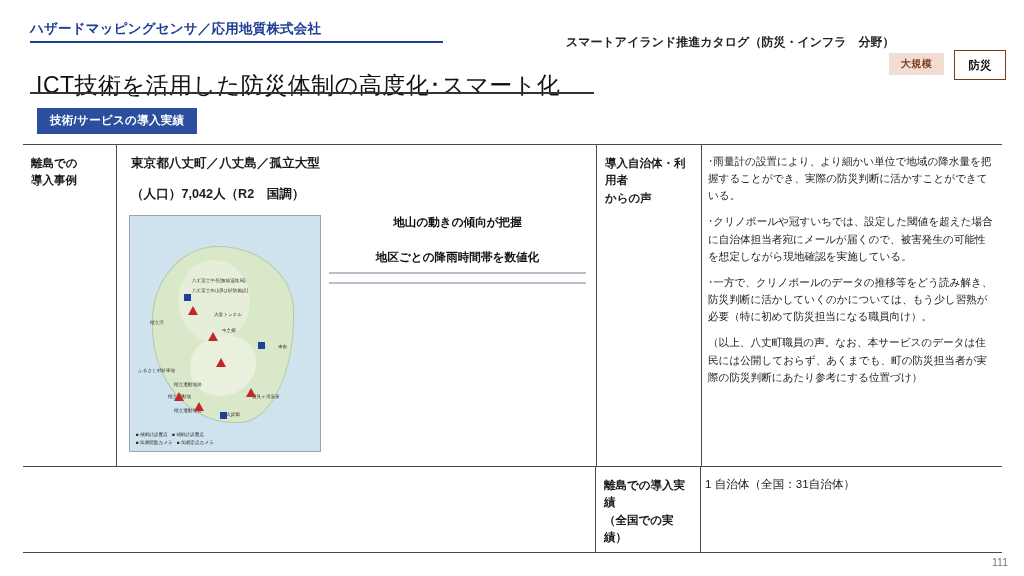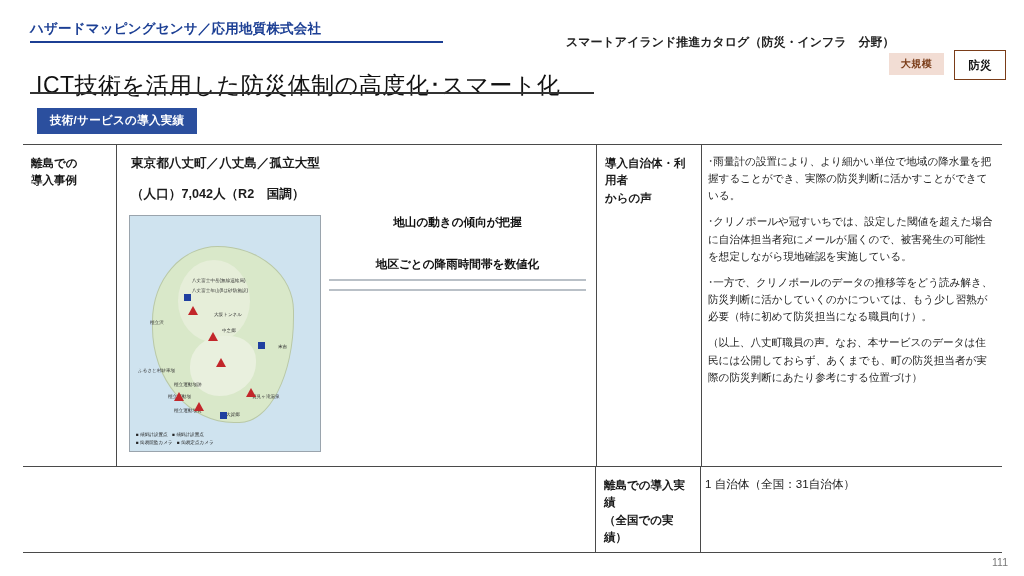--- a/index.html
+++ b/index.html
@@ -398,21 +398,21 @@
             <div>■ 傾斜計設置点　■ 傾斜計設置点</div>
             <div>■ 簡易院監カメラ　■ 簡易定点カメラ</div>
           </div>
         </div>
 
         <div class="chartcol">
 
           <div class="chart-cap">地山の動きの傾向が把握</div>
 
 
-          <div class="chart-cap" style="margin-top:20px;">地区ごとの降雨時間帯を数値化</div>
+          <div class="chart-cap" style="margin-top:13px;">地区ごとの降雨時間帯を数値化</div>
 
           <div class="rainrow">
 
             <div class="rainbox">
               <div class="rain-title">雨量計(樫立)</div>
               <div class="rain-note" style="white-space:pre-line;">職員の対応の
 分散化などに期待</div>
               <svg width="100%" height="100%" viewBox="0 0 150 92" preserveAspectRatio="none">
                 <line x1="12" y1="80" x2="146" y2="80" stroke="#999" stroke-width="0.6"></line>
                 <line x1="12" y1="14" x2="12" y2="80" stroke="#999" stroke-width="0.6"></line>

